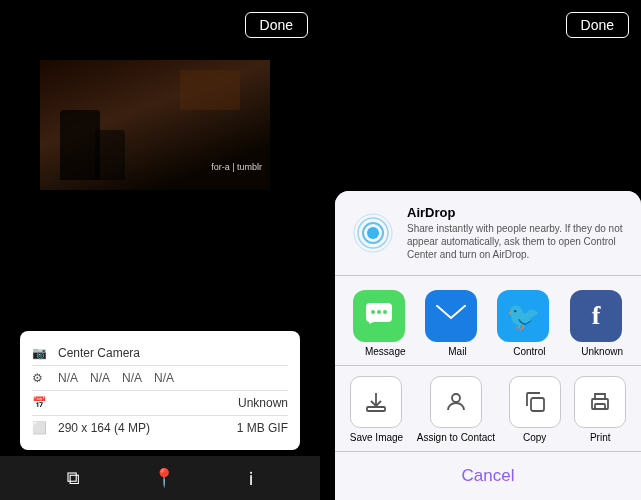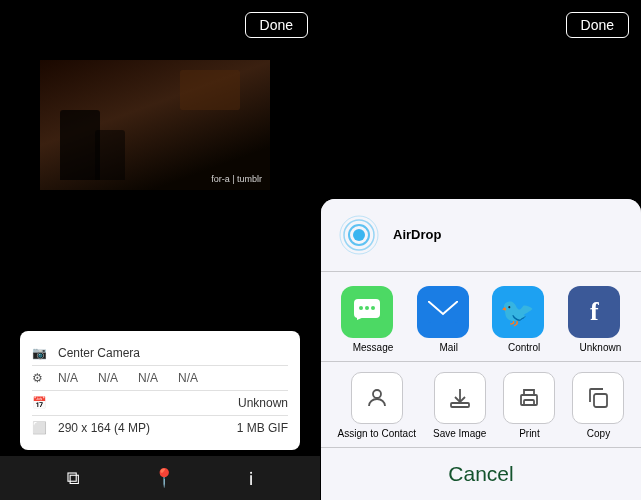--- a/index.html
+++ b/index.html
@@ -50,21 +50,21 @@
 
     .media-thumbnail-inner {
       width: 100%;
       height: 100%;
       background: linear-gradient(135deg, #3a2010 0%, #1a0a05 30%, #4a3020 60%, #2a1808 100%);
       position: relative;
     }
 
     .tumblr-watermark {
       position: absolute;
-      bottom: 6px;
+      bottom: 18px;
       right: 8px;
       color: rgba(255,255,255,0.8);
       font-size: 9px;
     }
 
     .info-panel {
       position: absolute;
       bottom: 50px;
       left: 20px;
       right: 20px;
@@ -89,21 +89,21 @@
     .info-icon {
       width: 20px;
       color: #555;
       font-size: 12px;
       margin-right: 6px;
       flex-shrink: 0;
     }
 
     .info-values {
       display: flex;
-      gap: 20px;
+      gap: 12px;
       color: #555;
     }
 
     .bottom-toolbar {
       position: absolute;
       bottom: 0;
       left: 0;
       right: 0;
       height: 44px;
       background: rgba(30,30,30,0.9);
@@ -140,21 +140,21 @@
       font-size: 14px;
       border-radius: 6px;
       cursor: pointer;
       z-index: 10;
     }
 
     
     .share-sheet {
       position: absolute;
       bottom: 0;
-      left: 1px;
+      left: 15px;
       right: 0;
       background: rgba(235,235,240,0.97);
       border-radius: 14px 14px 0 0;
       overflow: hidden;
       margin-top: 31px;
     }
 
     .airdrop-row {
       display: flex;
       align-items: center;
@@ -262,23 +262,23 @@
       font-size: 10px;
       color: #000;
       text-align: center;
     }
 
     .cancel-btn {
       width: 100%;
       padding: 14px;
       background: rgba(245,245,250,0.98);
       border: none;
-      font-size: 21px;
+      font-size: 17px;
       font-weight: 500;
-      color: #14532d;
+      color: #8b5cf6;
       cursor: pointer;
     }
   </style>
 </head>
 <body>
 
 <div class="left-panel">
   <button class="left-done-btn">Done</button>
 
   <div class="media-thumbnail">
@@ -337,20 +337,21 @@
       <div class="airdrop-icon">
         <svg class="airdrop-waves" viewBox="0 0 40 40">
           <circle cx="20" cy="20" r="6" fill="#3ab5f0" opacity="1"></circle>
           <circle cx="20" cy="20" r="10" fill="none" stroke="#3ab5f0" stroke-width="2" opacity="0.8"></circle>
           <circle cx="20" cy="20" r="15" fill="none" stroke="#3ab5f0" stroke-width="1.5" opacity="0.5"></circle>
           <circle cx="20" cy="20" r="19" fill="none" stroke="#3ab5f0" stroke-width="1" opacity="0.3"></circle>
         </svg>
       </div>
       <div class="airdrop-text">
         <h3>AirDrop</h3>
+        <p>Share instantly with people nearby. If they do not appear automatically, ask them to open Control Center and turn on AirDrop.</p>
       </div>
     </div>
 
     
     <div class="apps-row">
       <div class="app-item">
         <div class="app-icon message">
           <svg width="30" height="30" viewBox="0 0 30 30">
             <rect width="30" height="23" rx="5" fill="#4cd964"></rect>
             <rect x="2" y="2" width="26" height="19" rx="4" fill="white"></rect>
@@ -383,52 +384,52 @@
         </div>
         <span class="app-label">Unknown</span>
       </div>
     </div>
 
     
     <div class="actions-row">
       <div class="action-item">
         <div class="action-box">
           <svg width="24" height="24" viewBox="0 0 24 24" fill="none" stroke="#555" stroke-width="1.8">
-            <circle cx="12" cy="8" r="4"></circle>
-            <path d="M4 20c0-4 3.6-7 8-7s8 3 8 7"></path>
-          </svg>
-        </div>
-        <span class="action-label">Assign to Contact</span>
+            <path d="M12 3v12M7 11l5 5 5-5"></path>
+            <rect x="3" y="17" width="18" height="4" rx="1"></rect>
+          </svg>
+        </div>
+        <span class="action-label">Save Image</span>
       </div>
       <div class="action-item">
         <div class="action-box">
           <svg width="24" height="24" viewBox="0 0 24 24" fill="none" stroke="#555" stroke-width="1.8">
-            <path d="M12 3v12M7 11l5 5 5-5"></path>
-            <rect x="3" y="17" width="18" height="4" rx="1"></rect>
-          </svg>
-        </div>
-        <span class="action-label">Save Image</span>
+            <circle cx="12" cy="8" r="4"></circle>
+            <path d="M4 20c0-4 3.6-7 8-7s8 3 8 7"></path>
+          </svg>
+        </div>
+        <span class="action-label">Assign to Contact</span>
+      </div>
+      <div class="action-item">
+        <div class="action-box">
+          <svg width="24" height="24" viewBox="0 0 24 24" fill="none" stroke="#555" stroke-width="1.8">
+            <rect x="8" y="8" width="13" height="13" rx="2"></rect>
+            <path d="M4 16V4a1 1 0 011-1h12"></path>
+          </svg>
+        </div>
+        <span class="action-label">Copy</span>
       </div>
       <div class="action-item">
         <div class="action-box">
           <svg width="24" height="24" viewBox="0 0 24 24" fill="none" stroke="#555" stroke-width="1.8">
             <rect x="4" y="9" width="16" height="10" rx="1"></rect>
             <path d="M7 9V4h10v5"></path>
             <rect x="7" y="14" width="10" height="5" rx="1" fill="white" stroke="#555"></rect>
           </svg>
         </div>
         <span class="action-label">Print</span>
       </div>
-      <div class="action-item">
-        <div class="action-box">
-          <svg width="24" height="24" viewBox="0 0 24 24" fill="none" stroke="#555" stroke-width="1.8">
-            <rect x="8" y="8" width="13" height="13" rx="2"></rect>
-            <path d="M4 16V4a1 1 0 011-1h12"></path>
-          </svg>
-        </div>
-        <span class="action-label">Copy</span>
-      </div>
     </div>
 
     
     <button class="cancel-btn">Cancel</button>
   </div>
 </div>
 
 </body></html>

